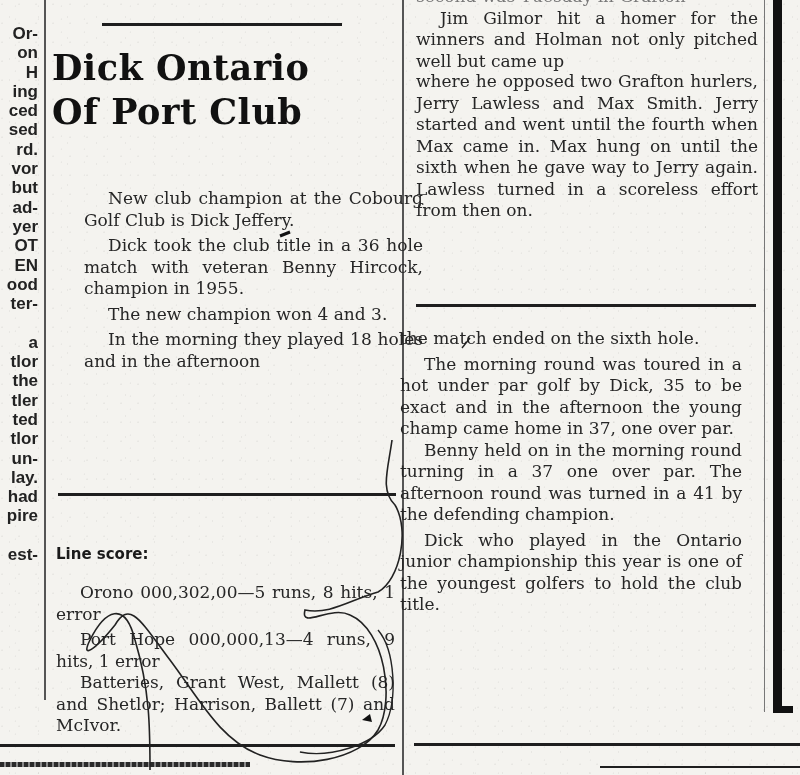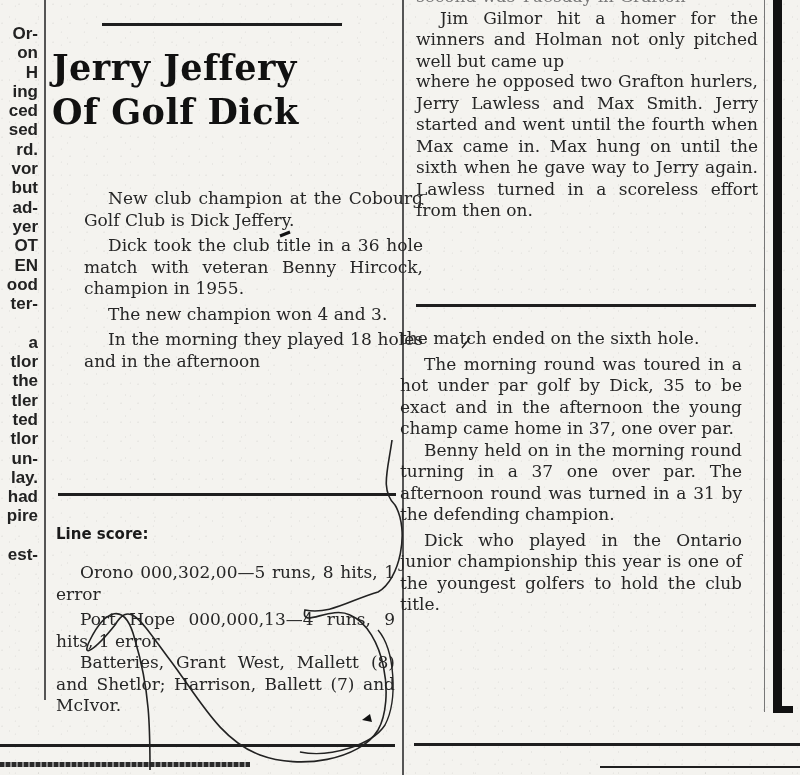--- a/index.html
+++ b/index.html
@@ -94,55 +94,55 @@
 
   <div class="vline" style="left:44px; top:0; width:1.5px; height:700px;"></div>
   <div class="vline" style="left:402px; top:0; width:1.5px; height:775px;"></div>
   <div class="vline" style="left:764px; top:0; width:1px; height:712px; background:#777;"></div>
   <div class="thick-border"></div>
   <div class="thick-foot"></div>
 
   <div class="hrule" style="left:102px; top:23px; width:240px; height:3px;"></div>
 
   <div class="headline">
-    <div>Jerry Jeffery</div>
-    <div>Of Golf Dick</div>
+    <div>Dick Ontario</div>
+    <div>Of Port Club</div>
   </div>
 
   <div class="block body-text" style="left:56px; top:188px; width:339px;margin-left:28px;">
     <p class="para">New club champion at the Cobourg Golf Club is Dick Jeffery.</p>
     <p class="para">Dick took the club title in a 36 hole match with veteran Benny Hircock, champion in 1955.</p>
     <p class="para">The new champion won 4 and 3.</p>
     <p class="para">In the morning they played 18 holes and in the afternoon</p>
   </div>
 
   <div class="hrule" style="left:58px; top:493px; width:338px; height:2.5px;"></div>
 
-  <div class="block body-text" style="left:56px; top:524px; width:339px;">
+  <div class="block body-text" style="left:56px; top:544px; width:339px;">
     <div class="subhead">Line score:</div>
     <p class="para" style="margin-top:17px;">Orono 000,302,00—5 runs, 8 hits, 1 error</p>
     <p class="para">Port Hope 000,000,13—4 runs, 9 hits, 1 error</p>
     <p class="para" style="margin-top:0;">Batteries, Grant West, Mallett (8) and Shetlor; Harrison, Ballett (7) and McIvor.</p>
   </div>
 
   <div class="hrule" style="left:0; top:744px; width:395px; height:3px;"></div>
   <div class="hrule" style="left:0; top:762px; width:250px; height:5px; background:repeating-linear-gradient(90deg,#2a2a2a 0 4px,#8a8a8a 4px 6px);"></div>
 
   <div class="block body-text" style="left:416px; top:-14px; width:342px;">
     <p class="para noindent" style="color:#777;">second was Tuesday in Grafton</p>
     <p class="para" style="margin-top:0;">Jim Gilmor hit a homer for the winners and Holman not only pitched well but came up</p>
     <p class="para noindent" style="margin-top:-1px;">where he opposed two Grafton hurlers, Jerry Lawless and Max Smith. Jerry started and went until the fourth when Max came in. Max hung on until the sixth when he gave way to Jerry again. Lawless turned in a scoreless effort from then on.</p>
   </div>
 
   <div class="hrule" style="left:416px; top:304px; width:340px; height:2.5px;"></div>
 
   <div class="block body-text" style="left:400px; top:328px; width:342px;">
     <p class="para noindent">the match ended on the sixth hole.</p>
     <p class="para">The morning round was toured in a hot under par golf by Dick, 35 to be exact and in the afternoon the young champ came home in 37, one over par.</p>
-    <p class="para" style="margin-top:0;">Benny held on in the morning round turning in a 37 one over par. The afternoon round was turned in a 31 by the defending champion.</p>
+    <p class="para" style="margin-top:0;">Benny held on in the morning round turning in a 37 one over par. The afternoon round was turned in a 41 by the defending champion.</p>
     <p class="para">Dick who played in the Ontario junior championship this year is one of the youngest golfers to hold the club title.</p>
   </div>
 
   <div class="hrule" style="left:414px; top:743px; width:386px; height:3px;"></div>
   <div class="hrule" style="left:600px; top:766px; width:200px; height:2px;"></div>
 
   <svg class="scribble" width="800" height="775" viewBox="0 0 800 775">
     <path d="M 392 440 C 388 470, 380 490, 395 505 C 410 530, 400 580, 378 592 C 350 600, 330 615, 305 610 C 300 630, 330 605, 350 615 C 385 630, 395 700, 378 730 C 360 760, 300 770, 260 755 C 220 740, 200 700, 170 660 C 140 620, 130 600, 115 625 C 95 650, 80 660, 90 640 C 105 610, 125 600, 135 640 C 150 690, 150 730, 150 770" fill="none" stroke="#222" stroke-width="1.6"></path>
     <path d="M 378 630 C 395 650, 398 700, 385 725 C 372 745, 330 758, 300 752" fill="none" stroke="#222" stroke-width="1.4"></path>
     <path d="M 362 720 l 8 -6 l 2 8 z" fill="#111"></path>

